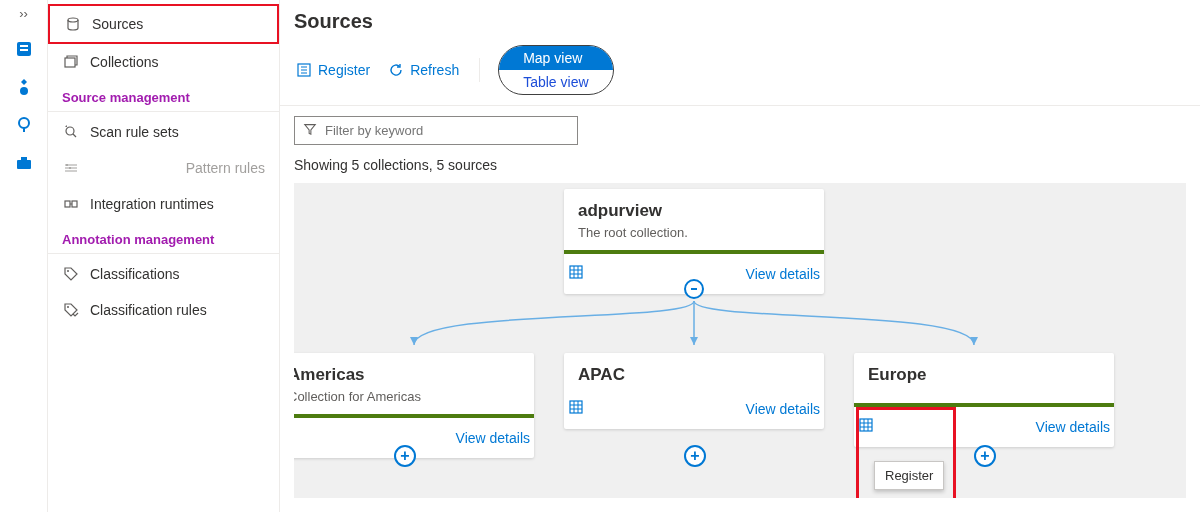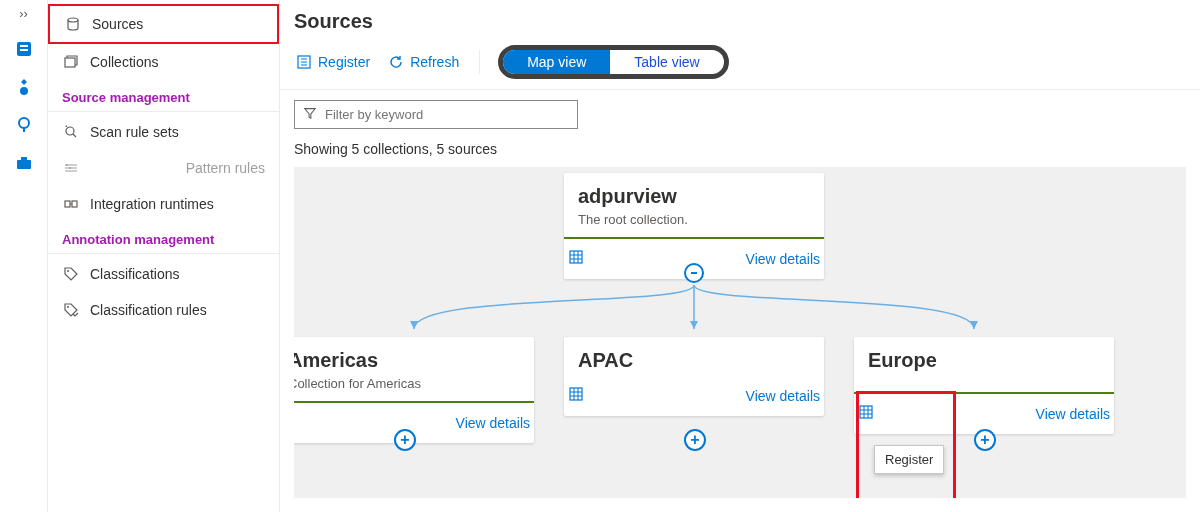--- a/index.html
+++ b/index.html
@@ -19,34 +19,34 @@
 .side-group { padding: 10px 14px 6px; font-size: 13px; font-weight: 600; color: #a21caf; border-bottom: 1px solid #edebe9; margin-bottom: 2px; }
 .redbox-sources { border: 2px solid #e81123; }
 
 
 .main { flex: 1; display: flex; flex-direction: column; overflow: hidden; }
 .main-head { padding: 10px 14px 6px; font-size: 20px; font-weight: 600; }
 .toolbar { display: flex; align-items: center; gap: 14px; padding: 6px 14px 10px; border-bottom: 1px solid #edebe9; }
 .tbtn { display: flex; align-items: center; gap: 6px; font-size: 14px; color: #0078d4; cursor: pointer; background: none; border: none; padding: 4px 2px; }
 .tbtn .ti { width: 16px; height: 16px; display: inline-flex; align-items: center; justify-content: center; }
 .tsep { width: 1px; height: 24px; background: #edebe9; margin: 0 4px; }
-.viewtoggle { display: flex; border: 5px solid #404040; border-radius: 999px; overflow: hidden; }
+.viewtoggle { display: flex; border: 1px solid #404040; border-radius: 999px; overflow: hidden; flex-direction: column; }
 .viewtoggle span { padding: 4px 24px; font-size: 14px; cursor: pointer; color: #1d4ed8; }
 .viewtoggle span.active { background: #0078d4; color: #fff; }
 
 .filter-row { padding: 10px 14px 6px; }
 .filter-input { width: 284px; display: flex; align-items: center; gap: 8px; border: 1px solid #8a8886; padding: 5px 8px; font-size: 13px; color: #605e5c; }
 .filter-input input { border: none; outline: none; flex: 1; font-size: 13px; color: #323130; }
 .counts { padding: 6px 14px 10px; font-size: 14px; color: #323130; }
 
 .canvas { flex: 1; background: #f0f0f0; margin: 0 14px 14px; position: relative; overflow: hidden; }
 
 .node { position: absolute; background: #fff; box-shadow: 0 1px 3px rgba(0,0,0,0.15); width: 260px; border-radius: 2px; }
-.node .n-head { padding: 12px 14px 4px; font-size: 20px; font-weight: 600; }
-.node .n-sub { padding: 0 14px 10px; font-size: 13px; color: #605e5c; border-bottom: 2px solid #4d7c0f; }
+.node .n-head { padding: 12px 14px 4px; font-size: 17px; font-weight: 600; }
+.node .n-sub { padding: 0 14px 10px; font-size: 13px; color: #605e5c; border-bottom: 4px solid #4d7c0f; }
 .node .n-foot { display: flex; align-items: center; justify-content: space-between; padding: 10px 4px; }
 .node .n-foot .gi { color: #0078d4; }
 .node .n-foot a { color: #0078d4; font-size: 14px; text-decoration: none; cursor: pointer; }
 
 .plus-circle { position: absolute; width: 22px; height: 22px; border: 2px solid #0078d4; border-radius: 50%; background: #fff; color: #0078d4; display: flex; align-items: center; justify-content: center; font-size: 16px; font-weight: 600; cursor: pointer; }
 .collapse-circle { position: absolute; width: 20px; height: 20px; border: 2px solid #0078d4; border-radius: 50%; background: #fff; color: #0078d4; display: flex; align-items: center; justify-content: center; cursor: pointer; }
 
 .tooltip { position: absolute; background: #fff; border: 1px solid #c8c6c4; padding: 6px 10px; font-size: 13px; box-shadow: 0 2px 4px rgba(0,0,0,0.2); }
 
 .redbox-register { position: absolute; border: 3px solid #e81123; }

